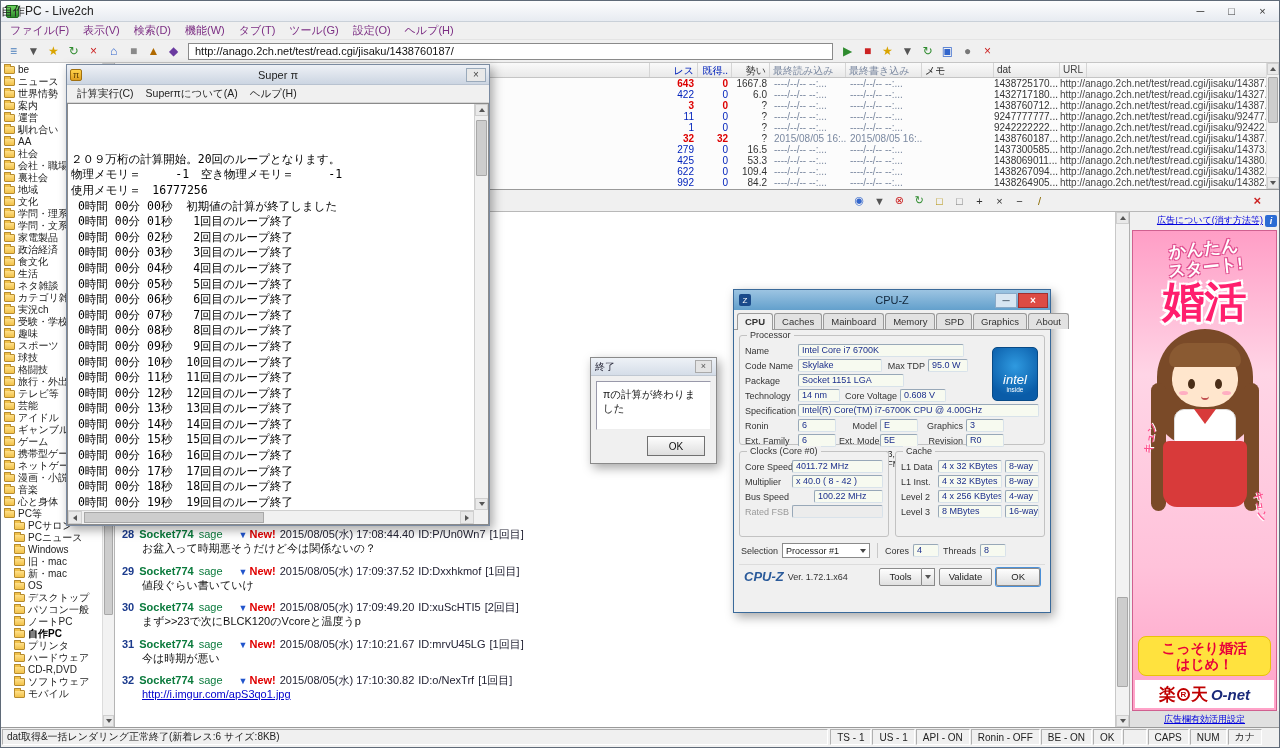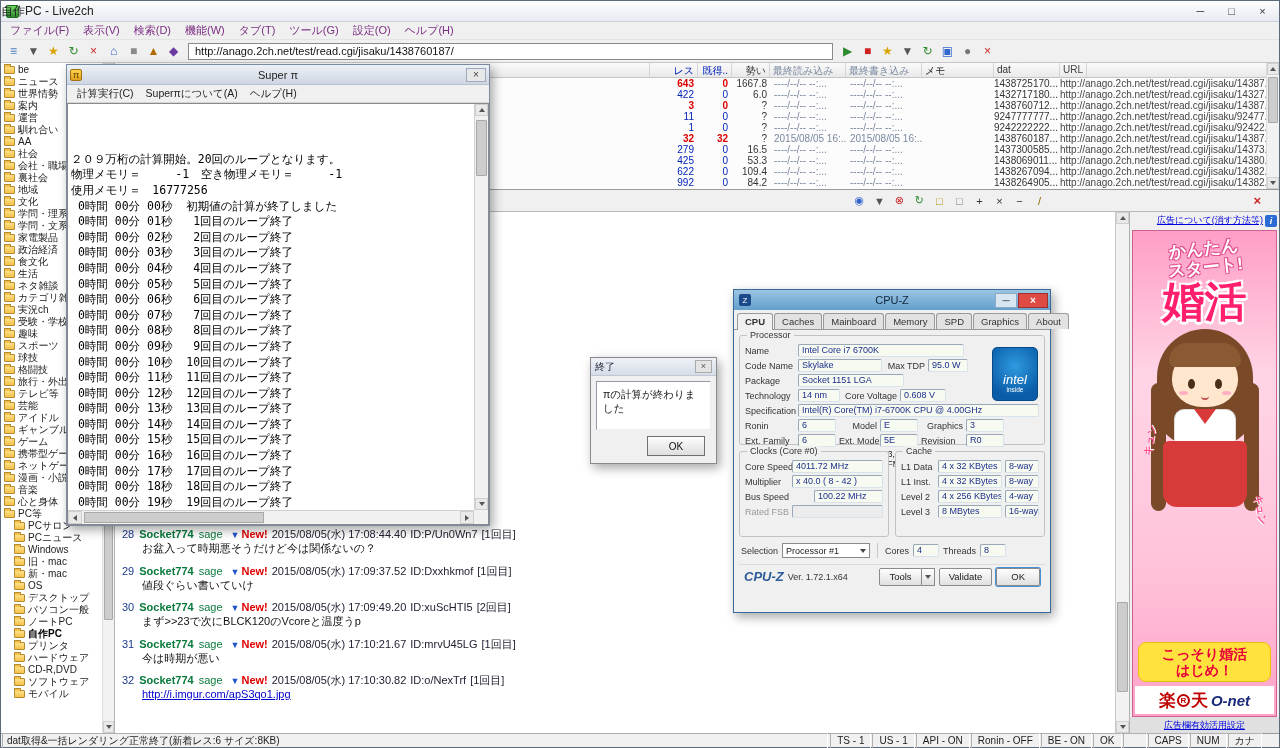--- a/index.html
+++ b/index.html
@@ -60,23 +60,23 @@
 .tt-icons{display:flex;gap:2px}
 .tt-icon{width:18px;height:17px;display:inline-flex;align-items:center;justify-content:center;font-size:11px}
 .tt-gap{width:205px;flex:none}
 .tt-close{color:#cc2222;font-weight:bold;font-size:13px;margin-right:12px}
 
 .bottomrow{flex:1;display:flex;min-height:0}
 .threadview{flex:1;background:#fff;position:relative;overflow:hidden;min-width:0}
 .posts{position:absolute;left:7px;top:316px;right:4px}
 .post{margin-bottom:9px}
 .post-header{font-size:11px;line-height:13px;white-space:nowrap;overflow:hidden;color:#223}
-.p-num{color:#1a3a8c;font-weight:normal;margin-right:5px}
+.p-num{color:#1a3a8c;font-weight:bold;margin-right:5px}
 .p-name{color:#0a7a3c;font-weight:bold;margin-right:5px}
-.p-mail{color:#0a7a3c;margin-right:8px}
+.p-mail{color:#0a7a3c;margin-right:16px}
 .p-arrow{color:#2255cc;font-size:9px;margin-right:2px}
 .p-new{color:#e00000;font-weight:bold;margin-right:4px}
 .p-date{margin-right:4px}
 .p-id{margin-right:4px}
 .post-body{padding-left:20px;font-size:11px;line-height:13.5px;color:#111}
 .p-line{min-height:13px;white-space:pre-wrap}
 .p-line.link{color:#0000cc;text-decoration:underline}
 .view-scroll{width:14px;flex:none;background:#f2f2f2;border-left:1px solid #c8c8c8;display:flex;flex-direction:column}
 
 .adpanel{width:150px;flex:none;background:#f0f0f0;border-left:1px solid #b0b0b0;display:flex;flex-direction:column;min-height:0}
@@ -104,21 +104,21 @@
 .ad-kyun.k1{left:2px;top:34%;transform:rotate(-80deg)}
 .ad-kyun.k2{right:0;top:56%;transform:rotate(80deg)}
 .ad-yellow{margin:0 5px 4px;flex:none;background:#ffe23e;border:1px solid #e8c20a;border-radius:8px;text-align:center;padding:3px 2px;color:#e8003a;font-weight:bold;font-size:14px;line-height:16px}
 .ad-onet{margin:0 2px 2px;flex:none;background:#fff;text-align:center;padding:3px 0 2px;font-weight:bold;white-space:nowrap}
 .onet-raku,.onet-ten{color:#bf0000;font-size:17px}
 .onet-r{display:inline-block;width:13px;height:13px;border:2px solid #bf0000;border-radius:50%;color:#bf0000;font-size:8px;line-height:9px;vertical-align:3px;margin:0 1px;font-weight:bold}
 .onet-name{color:#1a2a7a;font-size:15px;font-style:italic;margin-left:3px}
 .ad-footer{height:16px;flex:none;background:#e0e0e0;display:flex;align-items:center;justify-content:center;font-size:9px}
 .ad-footer span{color:#0000dd;text-decoration:underline}
 
-.statusbar{height:14px;flex:none;background:#f0f0f0;border-top:1px solid #9a9a9a;display:flex;align-items:center;font-size:10px;color:#222}
+.statusbar{height:20px;flex:none;background:#f0f0f0;border-top:1px solid #9a9a9a;display:flex;align-items:flex-start;font-size:10px;color:#222}
 .sb-msg{flex:1;display:flex;align-items:center;padding:0 4px;margin:1px;border:1px solid;border-color:#b0b0b0 #fff #fff #b0b0b0;white-space:nowrap;overflow:hidden}
 .sb-seg{display:flex;align-items:center;justify-content:center;padding:0 6px;margin:1px 0 1px 1px;border:1px solid;border-color:#b0b0b0 #fff #fff #b0b0b0;white-space:nowrap;min-width:24px}
 .sb-grip{width:15px;margin:1px;background:repeating-linear-gradient(135deg,transparent,transparent 3px,#b5b5b5 3px,#b5b5b5 4px)}
 
 .fwin{position:absolute;background:#f0f0f0;box-shadow:3px 4px 10px rgba(0,0,0,.35)}
 
 .superpi{left:66px;top:64px;width:424px;height:462px;border:1px solid #7a8aa0;display:flex;flex-direction:column}
 .sp-tb{height:20px;flex:none;background:linear-gradient(#eef1f6,#ccd5e2);display:flex;align-items:center;position:relative;padding:0 3px;border-bottom:1px solid #b8c2d0}
 .sp-icon{width:12px;height:12px;flex:none;background:linear-gradient(#ffd24a,#e0a020);border:1px solid #a07010;border-radius:2px;font-size:9px;line-height:10px;text-align:center;color:#5a3a00;margin-right:3px}
 .sp-title{position:absolute;left:0;right:0;text-align:center;font-size:11px;color:#222}
@@ -918,21 +918,21 @@
           <span class="flabel" style="width:38px;text-align:right">Model</span>
           <span class="fld ctr" style="width:38px">E</span>
           <span class="flabel" style="width:42px;text-align:right">Graphics</span>
           <span class="fld ctr" style="width:38px">3</span>
         </div>
       <div class="frow">
           <span class="flabel" style="width:50px">Ext. Family</span>
           <span class="fld ctr" style="width:38px">6</span>
           <span class="flabel" style="width:38px;text-align:right">Ext. Model</span>
           <span class="fld ctr" style="width:38px">5E</span>
-          <span class="flabel" style="width:42px;text-align:left">Revision</span>
+          <span class="flabel" style="width:42px;text-align:right">Revision</span>
           <span class="fld ctr" style="width:38px">R0</span>
         </div>
       <div class="frow" style="align-items:flex-start">
           <span class="flabel" style="width:50px">Instructions</span>
           <span class="instr">MMX, SSE, SSE2, SSE3, SSSE3, SSE4.1, SSE4.2, EM64T, VT-x, AES, AVX, AVX2, FMA3, TSX</span>
         </div>
     </div>
 
     <div class="cz-groups2" style="height:86px;flex:none">
       <div class="group half">

